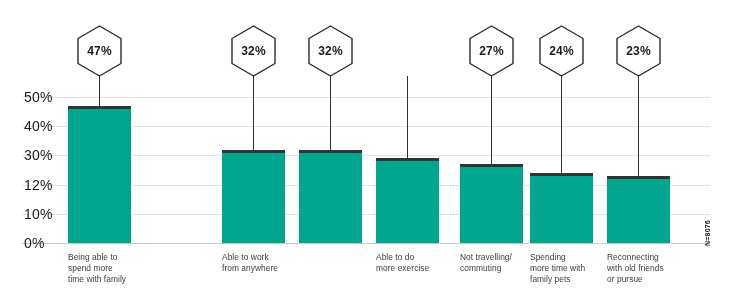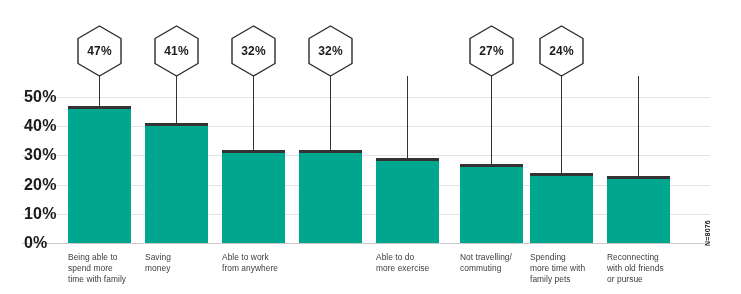--- a/index.html
+++ b/index.html
@@ -43,22 +43,22 @@
     width: 688px;
     height: 1px;
     background: #c9c9c9;
   }
 
   .ytick {
     position: absolute;
     left: 24px;
     width: 44px;
     text-align: left;
-    font-size: 16px;
-    font-weight: bold;
+    font-size: 14px;
+    font-weight: normal;
     color: #1b1b1b;
     letter-spacing: 0.2px;
     line-height: 10px;
   }
 
   
   .bar-group {
     position: absolute;
     top: 0;
     width: 63px;
@@ -134,21 +134,21 @@
 <body>
 
 <div id="screen">
   <div id="plot">
 
   <div class="baseline" style="top: 243px;"></div>
       <div class="ytick" style="top: 238px;">0%</div>
       <div class="gridline" style="top: 213.8px;"></div>
       <div class="ytick" style="top: 208.8px;">10%</div>
       <div class="gridline" style="top: 184.6px;"></div>
-      <div class="ytick" style="top: 179.6px;">20%</div>
+      <div class="ytick" style="top: 179.6px;">12%</div>
       <div class="gridline" style="top: 155.4px;"></div>
       <div class="ytick" style="top: 150.4px;">30%</div>
       <div class="gridline" style="top: 126.2px;"></div>
       <div class="ytick" style="top: 121.2px;">40%</div>
       <div class="gridline" style="top: 97px;"></div>
       <div class="ytick" style="top: 92px;">50%</div>
       <div class="bar-group" style="left: 68px;">
         <div class="hex" style="top: 24px; text-align: right;">
           <svg width="63" height="54" viewBox="0 0 63 54">
             <polygon points="31.5,2 53,14.5 53,39.5 31.5,52 10,39.5 10,14.5" fill="#ffffff" stroke="#2b2b2b" stroke-width="1.4" stroke-linejoin="round"></polygon>
@@ -156,34 +156,20 @@
           <span class="hex-label">47%</span>
         </div>
         <div class="stem" style="top: 76px; height: 29.76px;"></div>
         <div class="bar" style="top: 105.76px; height: 137.24px; background: rgb(0, 167, 142);"></div>
         <div class="cat-label">
           <div>Being able to</div>
           <div>spend more</div>
           <div>time with family</div>
         </div>
       </div>
-      <div class="bar-group" style="left: 145px;">
-        <div class="hex" style="top: 24px;">
-          <svg width="63" height="54" viewBox="0 0 63 54">
-            <polygon points="31.5,2 53,14.5 53,39.5 31.5,52 10,39.5 10,14.5" fill="#ffffff" stroke="#2b2b2b" stroke-width="1.4" stroke-linejoin="round"></polygon>
-          </svg>
-          <span class="hex-label">41%</span>
-        </div>
-        <div class="stem" style="top: 76px; height: 47.28px;"></div>
-        <div class="bar" style="top: 123.28px; height: 119.72px; background: rgb(0, 167, 142);"></div>
-        <div class="cat-label">
-          <div>Saving</div>
-          <div>money</div>
-        </div>
-      </div>
       <div class="bar-group" style="left: 222px;">
         <div class="hex" style="top: 24px;">
           <svg width="63" height="54" viewBox="0 0 63 54">
             <polygon points="31.5,2 53,14.5 53,39.5 31.5,52 10,39.5 10,14.5" fill="#ffffff" stroke="#2b2b2b" stroke-width="1.4" stroke-linejoin="round"></polygon>
           </svg>
           <span class="hex-label">32%</span>
         </div>
         <div class="stem" style="top: 76px; height: 73.56px;"></div>
         <div class="bar" style="top: 149.56px; height: 93.44px; background: rgb(0, 167, 142);"></div>
         <div class="cat-label">
@@ -232,20 +218,26 @@
         </div>
         <div class="stem" style="top: 76px; height: 96.92px;"></div>
         <div class="bar" style="top: 172.92px; height: 70.08px; background: rgb(0, 167, 142);"></div>
         <div class="cat-label">
           <div>Spending</div>
           <div>more time with</div>
           <div>family pets</div>
         </div>
       </div>
       <div class="bar-group" style="left: 607px;">
+        <div class="hex" style="top: 24px;">
+          <svg width="63" height="54" viewBox="0 0 63 54">
+            <polygon points="31.5,2 53,14.5 53,39.5 31.5,52 10,39.5 10,14.5" fill="#ffffff" stroke="#2b2b2b" stroke-width="1.4" stroke-linejoin="round"></polygon>
+          </svg>
+          <span class="hex-label">23%</span>
+        </div>
         <div class="stem" style="top: 76px; height: 99.84px;"></div>
         <div class="bar" style="top: 175.84px; height: 67.16px; background: rgb(0, 167, 142);"></div>
         <div class="cat-label">
           <div>Reconnecting</div>
           <div>with old friends</div>
           <div>or pursue</div>
         </div>
       </div>
     </div>
 

